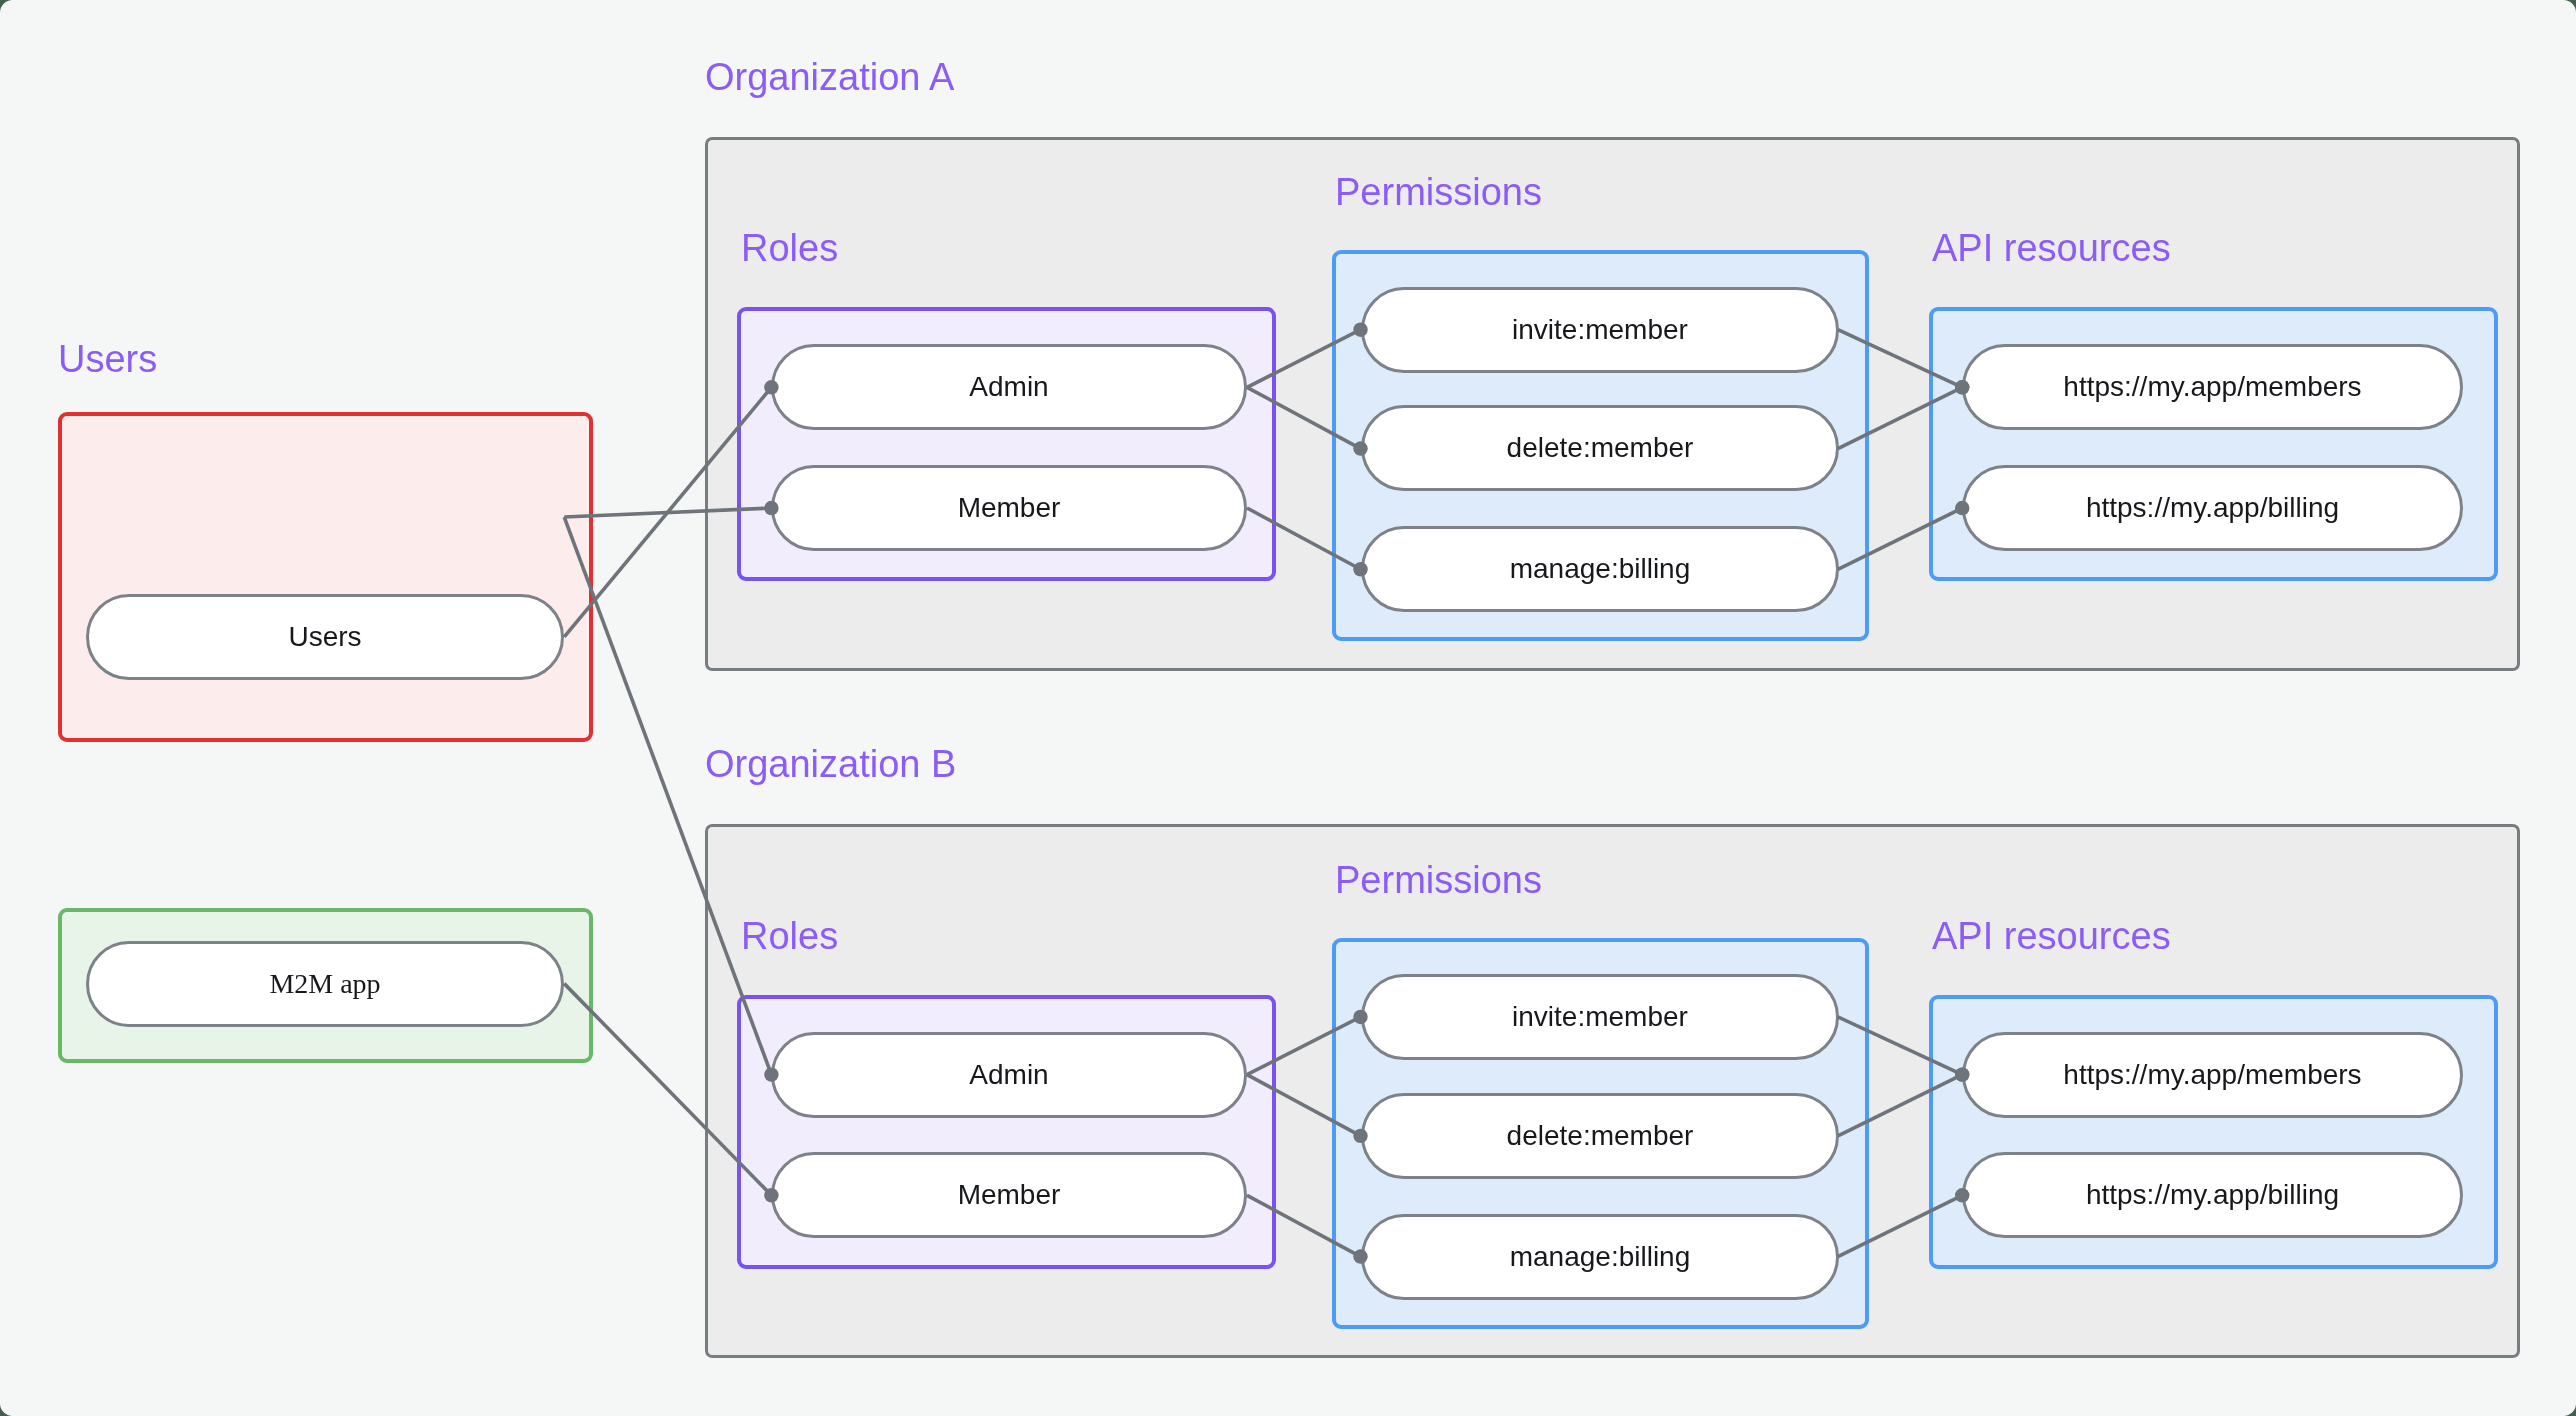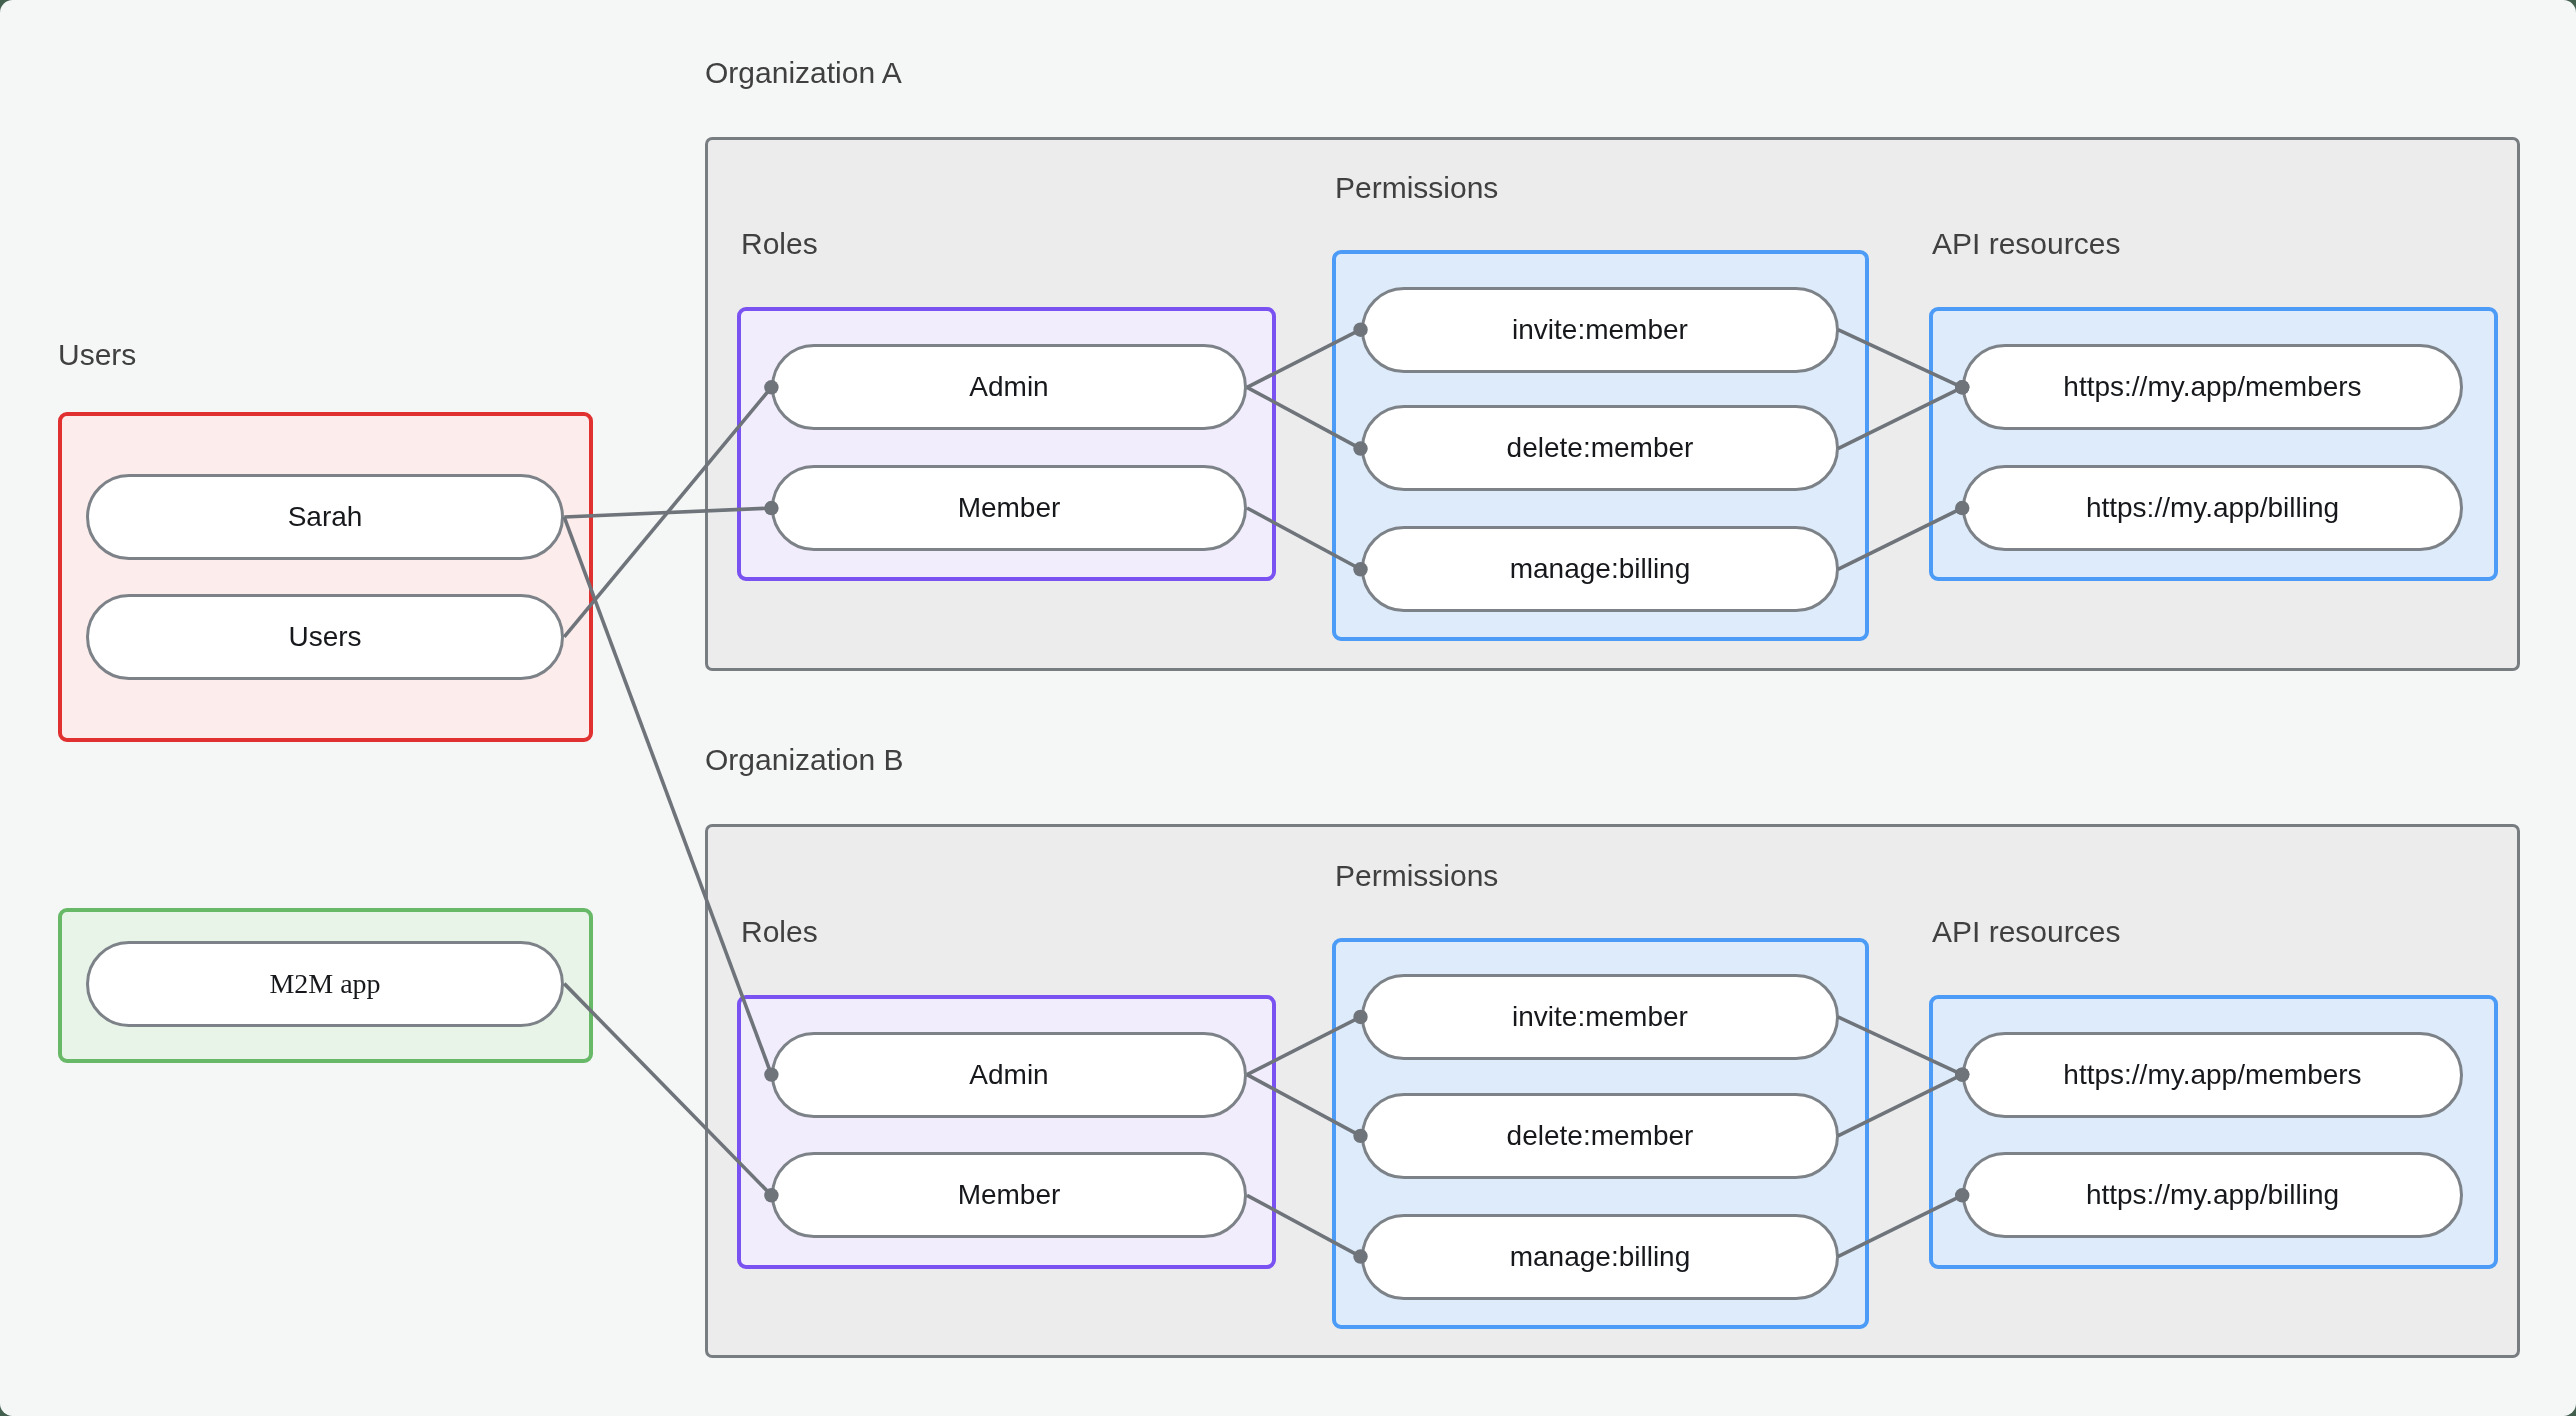--- a/index.html
+++ b/index.html
@@ -22,22 +22,22 @@
   .org-b-box   {left:705px; top:824px;  width:1815px; height:534px; background:#ececed; border:3.6px solid #787d82; border-radius:7.2px;}
   .roles-a-box {left:737px; top:307px;  width:539px;  height:274px; background:#f2edfc; border:4.5px solid #7a52f2;}
   .roles-b-box {left:737px; top:995px; width:539px;  height:274px; background:#f2edfc; border:4.5px solid #7a52f2;}
   .perm-a-box  {left:1332px;top:250px;  width:537px;  height:391px; background:#ddebfb; border:4.5px solid #4c9bf7;}
   .perm-b-box  {left:1332px;top:938px; width:537px;  height:391px; background:#ddebfb; border:4.5px solid #4c9bf7;}
   .api-a-box   {left:1929px;top:307px;  width:569px;  height:274px; background:#ddebfb; border:4.5px solid #4c9bf7;}
   .api-b-box   {left:1929px;top:995px; width:569px;  height:274px; background:#ddebfb; border:4.5px solid #4c9bf7;}
   
   .glabel{
     position:absolute;
-    font-size:30px;line-height:1.15;font-weight:500;
-    color:#404040;white-space:nowrap;
+    font-size:38px;line-height:1.15;font-weight:500;
+    color:#8b5cf6;white-space:nowrap;
   }
   .users-label {left:58px;  top:306px;margin-top:32px;}
   .m2m-label   {left:54px;  top:831px;}
   .org-a-label {left:705px; top:56px;}
   .org-b-label {left:705px; top:743px;}
   .roles-a-label{left:741px; top:227px;}
   .perm-a-label{left:1335px;top:171px;}
   .api-a-label {left:1932px;top:227px;}
   .roles-b-label{left:741px; top:915px;}
   .perm-b-label{left:1335px;top:859px;}
@@ -93,21 +93,20 @@
   <div class="glabel users-label">Users</div>
   <div class="glabel org-a-label">Organization A</div>
   <div class="glabel org-b-label">Organization B</div>
   <div class="glabel roles-a-label">Roles</div>
   <div class="glabel perm-a-label">Permissions</div>
   <div class="glabel api-a-label">API resources</div>
   <div class="glabel roles-b-label">Roles</div>
   <div class="glabel perm-b-label">Permissions</div>
   <div class="glabel api-b-label">API resources</div>
 
-  <div class="pill p-sarah">Sarah</div>
   <div class="pill p-john">Users</div>
   <div class="pill p-m2m">M2M app</div>
 
   <div class="pill p-admin-a">Admin</div>
   <div class="pill p-member-a">Member</div>
   <div class="pill p-invite-a">invite:member</div>
   <div class="pill p-delete-a">delete:member</div>
   <div class="pill p-manage-a">manage:billing</div>
   <div class="pill p-members-a">https://my.app/members</div>
   <div class="pill p-billing-a">https://my.app/billing</div>

